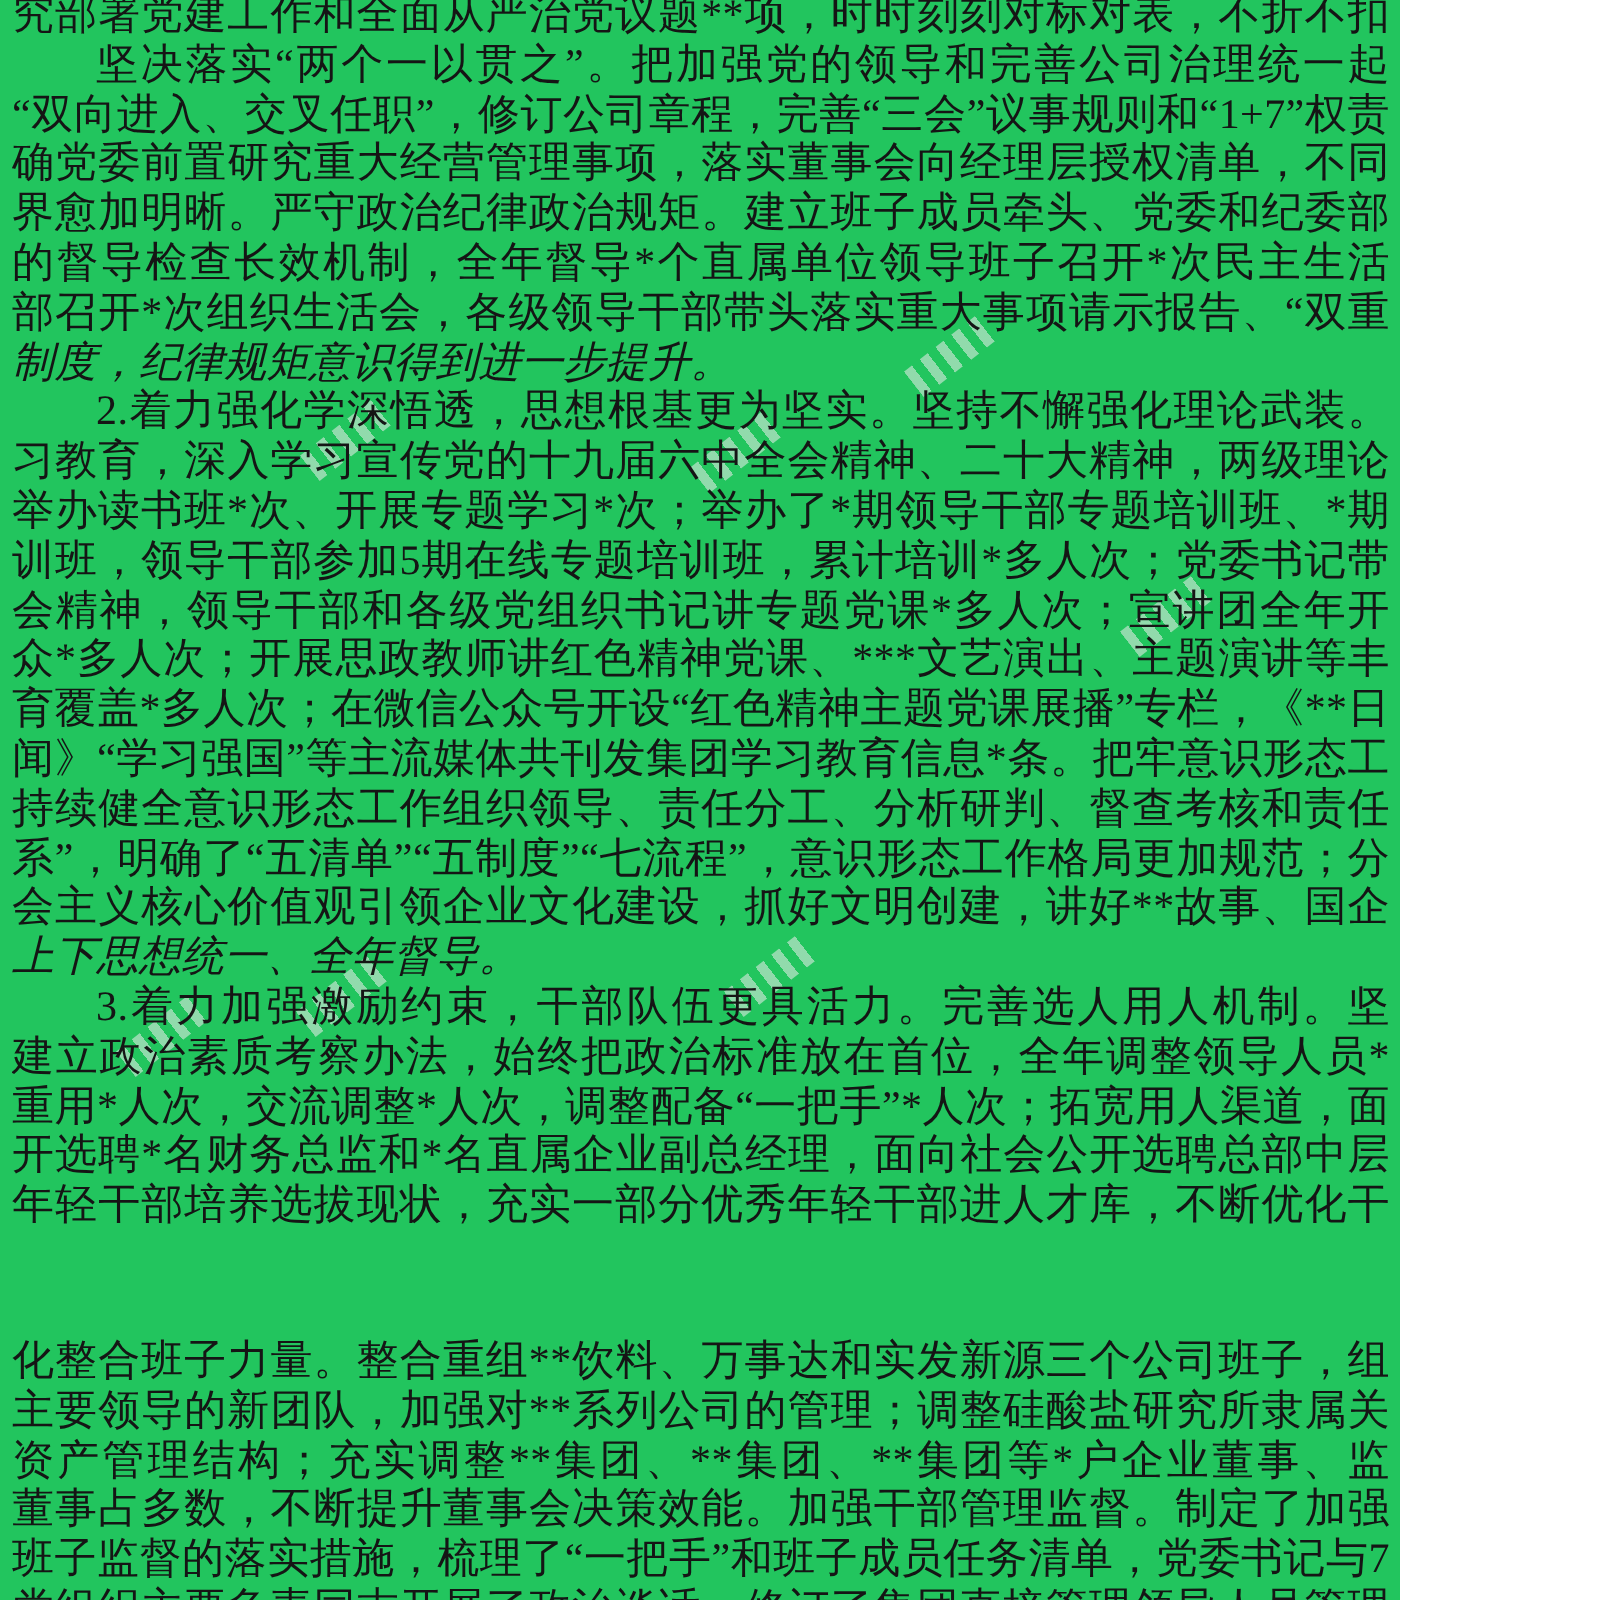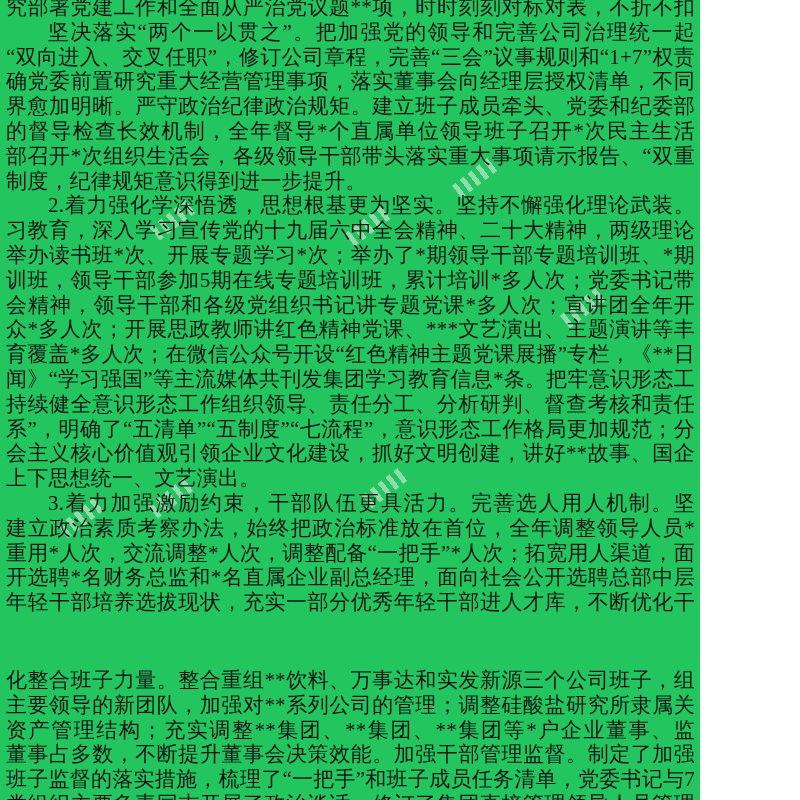--- a/index.html
+++ b/index.html
@@ -35,20 +35,21 @@
   }
   .line.just {
     white-space: normal;
     text-align: justify;
     text-align-last: justify;
   }
   .line.plain {
     white-space: normal;
     text-align: center;
     text-align-last: left;
+    font-style: italic;
   }
   .line.indent {
     text-indent: 2em;
   }
   
   .wm {
     position: absolute;
     width: 46px;
     height: 16px;
     opacity: 0.55;
@@ -83,21 +84,21 @@
       <div class="line just">习教育，深入学习宣传党的十九届六中全会精神、二十大精神，两级理论学习中心组全年</div>
       <div class="line just">举办读书班*次、开展专题学习*次；举办了*期领导干部专题培训班、*期党员教育示范培</div>
       <div class="line just">训班，领导干部参加5期在线专题培训班，累计培训*多人次；党委书记带头宣讲六中全</div>
       <div class="line just">会精神，领导干部和各级党组织书记讲专题党课*多人次；宣讲团全年开展各类宣讲*场受</div>
       <div class="line just">众*多人次；开展思政教师讲红色精神党课、***文艺演出、主题演讲等丰富多样活动，教</div>
       <div class="line just">育覆盖*多人次；在微信公众号开设“红色精神主题党课展播”专栏，《**日报》《**新</div>
       <div class="line just">闻》“学习强国”等主流媒体共刊发集团学习教育信息*条。把牢意识形态工作主动权。</div>
       <div class="line just">持续健全意识形态工作组织领导、责任分工、分析研判、督查考核和责任追究“五个体</div>
       <div class="line just">系”，明确了“五清单”“五制度”“七流程”，意识形态工作格局更加规范；分析研判</div>
       <div class="line just">会主义核心价值观引领企业文化建设，抓好文明创建，讲好**故事、国企故事，引领集团</div>
-      <div class="line plain">上下思想统一、文艺演出。</div>
+      <div class="line plain">上下思想统一、全年督导。</div>
       <div class="line just indent">3.着力加强激励约束，干部队伍更具活力。完善选人用人机制。坚持“20字”标准，</div>
       <div class="line just">建立政治素质考察办法，始终把政治标准放在首位，全年调整领导人员*人次，其中提拔</div>
       <div class="line just">重用*人次，交流调整*人次，调整配备“一把手”*人次；拓宽用人渠道，面向系统内公</div>
       <div class="line just">开选聘*名财务总监和*名直属企业副总经理，面向社会公开选聘总部中层副职*人；调研</div>
       <div class="line just">年轻干部培养选拔现状，充实一部分优秀年轻干部进人才库，不断优化干部队伍结构。优</div>
       <div class="line just" style="margin-top: 53px;">化整合班子力量。整合重组**饮料、万事达和实发新源三个公司班子，组建以集团副总为</div>
       <div class="line just">主要领导的新团队，加强对**系列公司的管理；调整硅酸盐研究所隶属关系，进一步优化</div>
       <div class="line just">资产管理结构；充实调整**集团、**集团、**集团等*户企业董事、监事，大力推进外部</div>
       <div class="line just">董事占多数，不断提升董事会决策效能。加强干部管理监督。制定了加强对“一把手”和</div>
       <div class="line just">班子监督的落实措施，梳理了“一把手”和班子成员任务清单，党委书记与7个直属单位</div>

